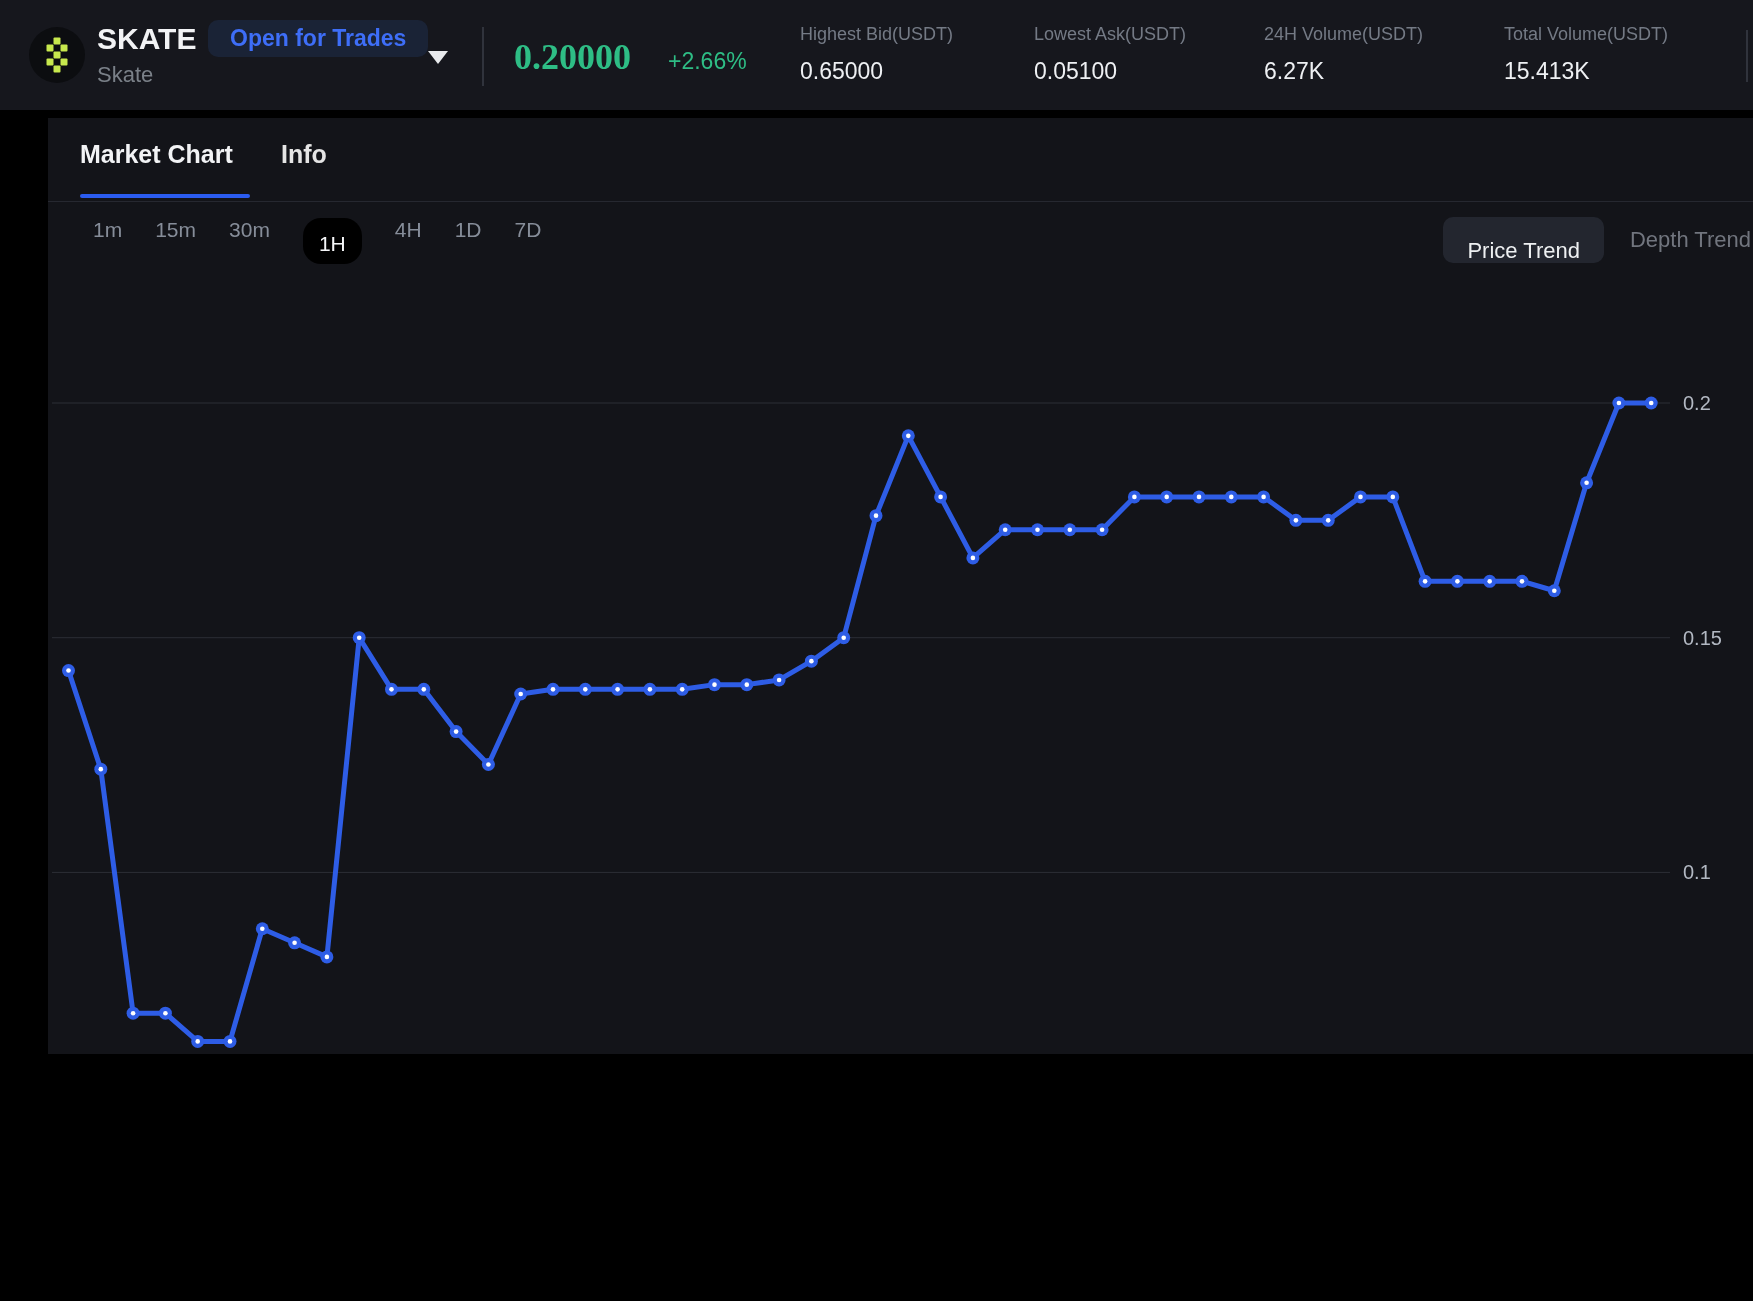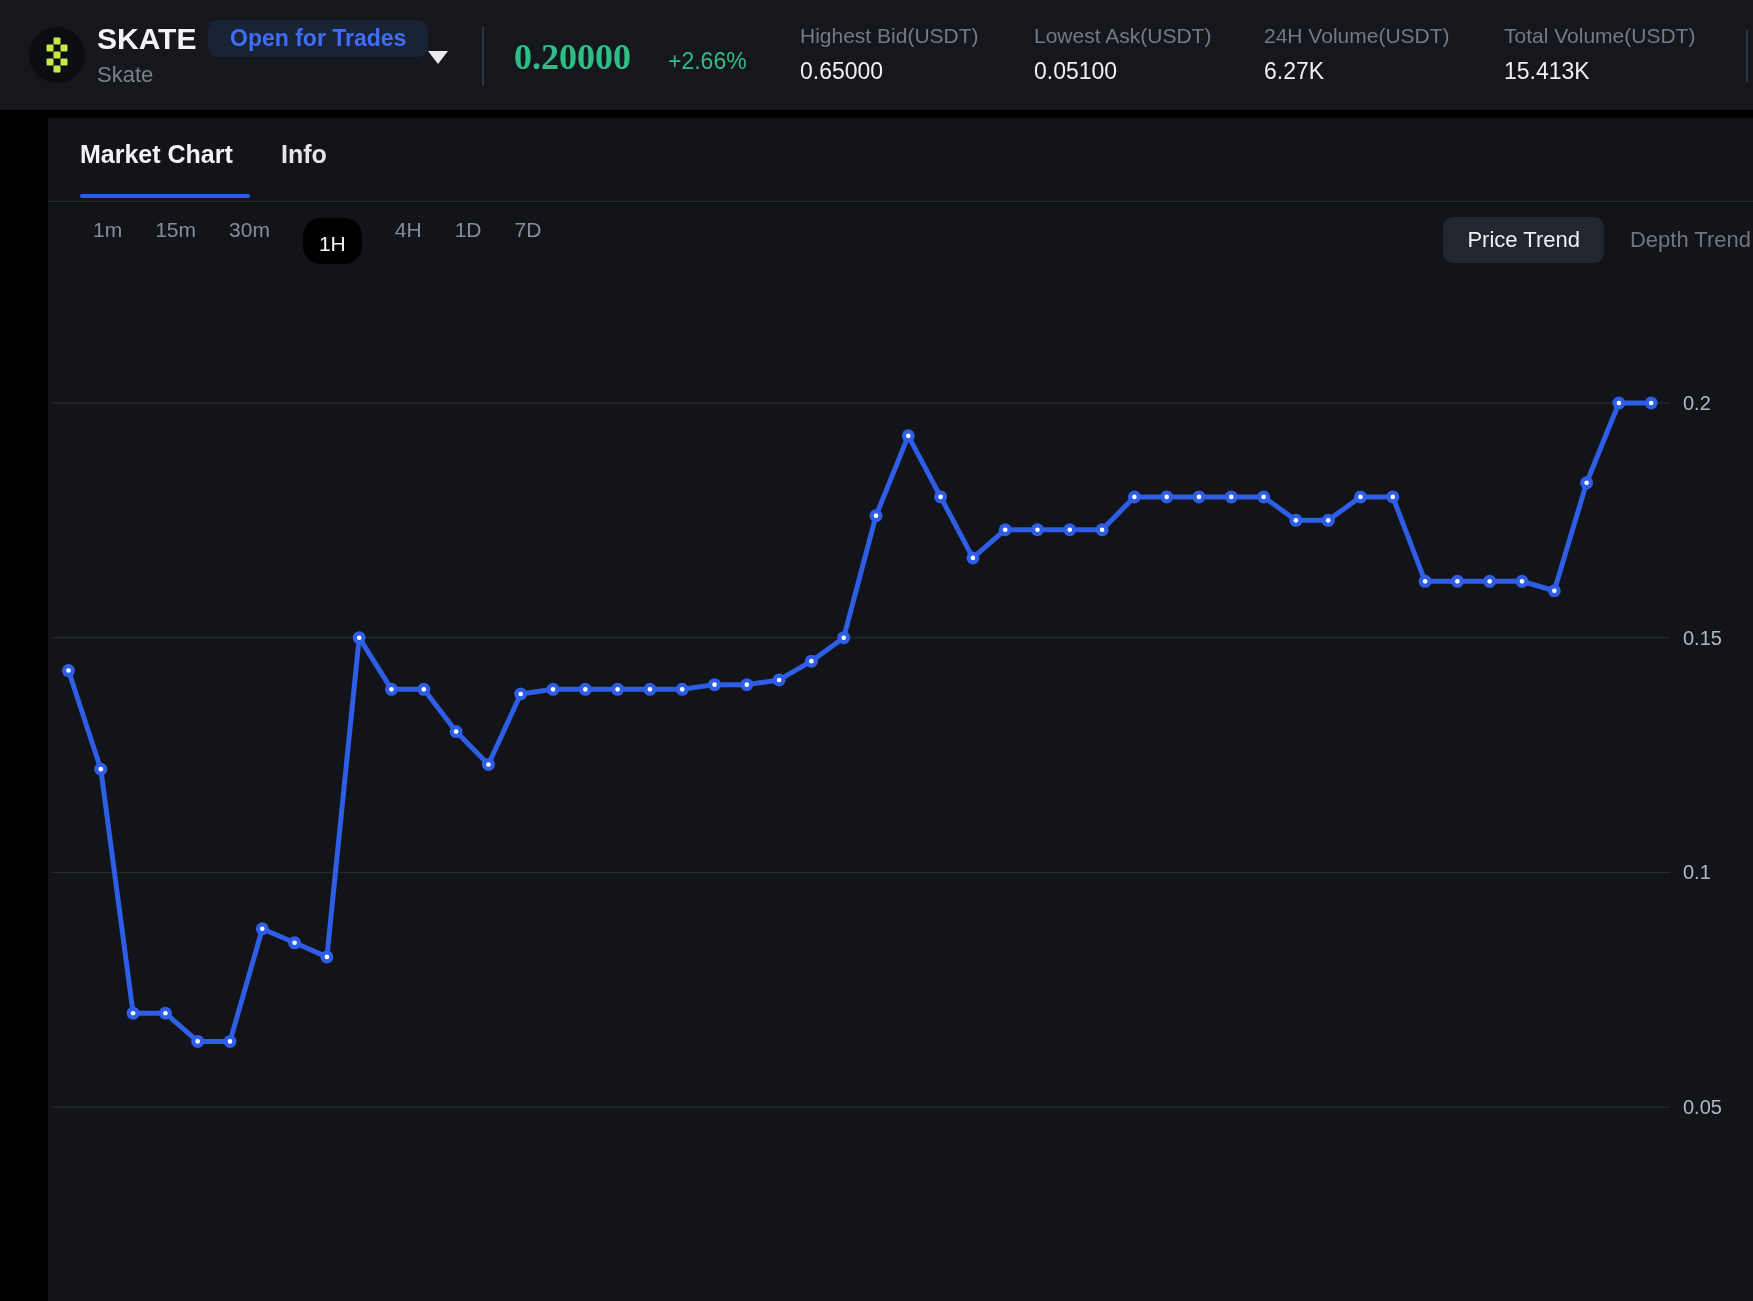--- a/index.html
+++ b/index.html
@@ -1,19 +1,19 @@
 <!DOCTYPE html>
 <html><head>
 <meta charset="utf-8">
 <style>
   * { margin:0; padding:0; box-sizing:border-box; }
   html,body { background:#000; }
   body { font-family:"Liberation Sans", sans-serif; }
   #app {
-    position:relative; width:1753px; height:1301px;
+    position:relative; width:1753px; height:1054px;
     background:#000; overflow:hidden;
   }
   
   .header {
     position:absolute; left:0; top:0; width:1753px; height:110px;
     background:#16171d;
   }
   .logo-wrap { position:absolute; left:29px; top:27px; width:56px; height:56px; }
   .sym { position:absolute; left:97px; top:22px; font-size:30px; font-weight:700; color:#f2f3f5; }
   .badge {
@@ -26,39 +26,39 @@
     position:absolute; left:428px; top:51px; width:0; height:0;
     border-left:10px solid transparent; border-right:10px solid transparent;
     border-top:13px solid #e8eaed;
   }
   .vdiv { position:absolute; width:2px; background:#30333c; }
   .vdiv.d1 { left:482px; top:27px; height:59px; }
   .vdiv.d2 { left:1746px; top:30px; height:52px; }
   .price { position:absolute; left:514px; top:36px; font-size:36px; font-weight:700; color:#2ebd85;font-family:Liberation Serif, serif; }
   .change { position:absolute; left:668px; top:48px; font-size:23px; color:#2ebd85; }
   .stat { position:absolute; top:0; }
-  .stat .lbl { position:absolute; top:24px; left:0; font-size:21px; color:#747a85; white-space:nowrap; }
+  .stat .lbl { position:absolute; top:24px; left:0; font-size:18px; color:#747a85; white-space:nowrap; }
   .stat .val { position:absolute; top:58px; left:0; font-size:23px; color:#eef0f3; white-space:nowrap; }
   .stat.s0 { left:800px; } .stat.s1 { left:1034px; } .stat.s2 { left:1264px; } .stat.s3 { left:1504px; }
   
   .content {
     position:absolute; left:0; top:118px; width:1753px; height:1183px;
     background:#131419;
     margin-left:48px;
   }
   .tab { position:absolute; top:22px; font-size:25px; }
   .tab.active { left:32px; font-weight:700; color:#f2f3f5; }
   .tab.idle { left:233px; font-weight:700; color:#e5e5e5; }
   .tab-underline { position:absolute; left:32px; top:76px; width:170px; height:4px; background:#2b5cf0; border-radius:2px; }
   .tabbar-divider { position:absolute; left:0; top:83px; width:1753px; height:1px; background:#262830; }
   .timerow { position:absolute; left:45px; top:100px; height:46px; display:flex; gap:33px; }
   .tf { font-size:21px; color:#868d99; cursor:default; }
   .tf.sel { background:#000000; color:#f5f6f8; border-radius:18px; padding:14px 16px; }
   .trendrow { position:absolute; right:50px; top:99px; height:46px; display:flex; align-items:center; gap:26px; }
-  .trend-btn { height:46px; line-height:46px; padding:0 24px; border-radius:10px; background:#23262f; color:#eef0f2; font-size:22px; }
+  .trend-btn { height:46px; line-height:46px; padding:11px 24px; border-radius:10px; background:#23262f; color:#eef0f2; font-size:22px; }
   .trend-idle { font-size:22px; color:#71757e; }
   #chart-svg { position:absolute; left:0; top:0; width:1753px; height:1301px; }
 </style>
 </head>
 <body>
 
 <div id="app">
 
   <div class="header">
     <div class="logo-wrap">

